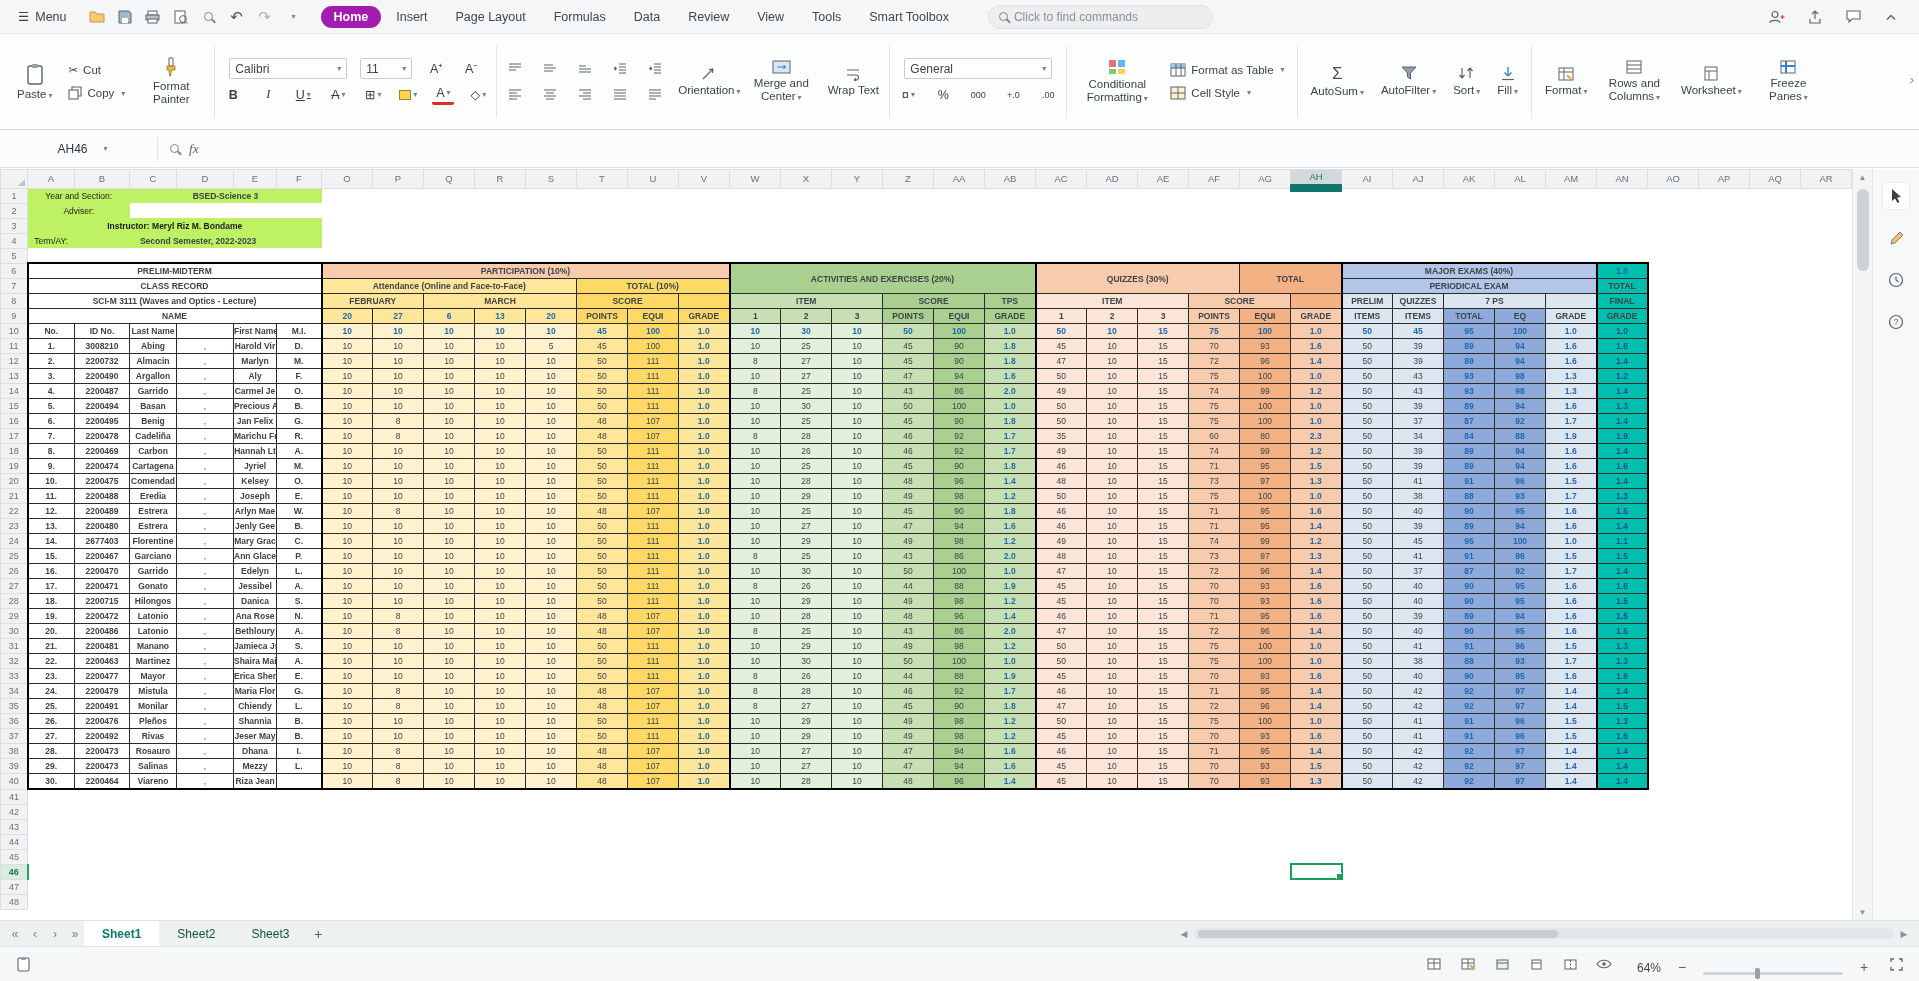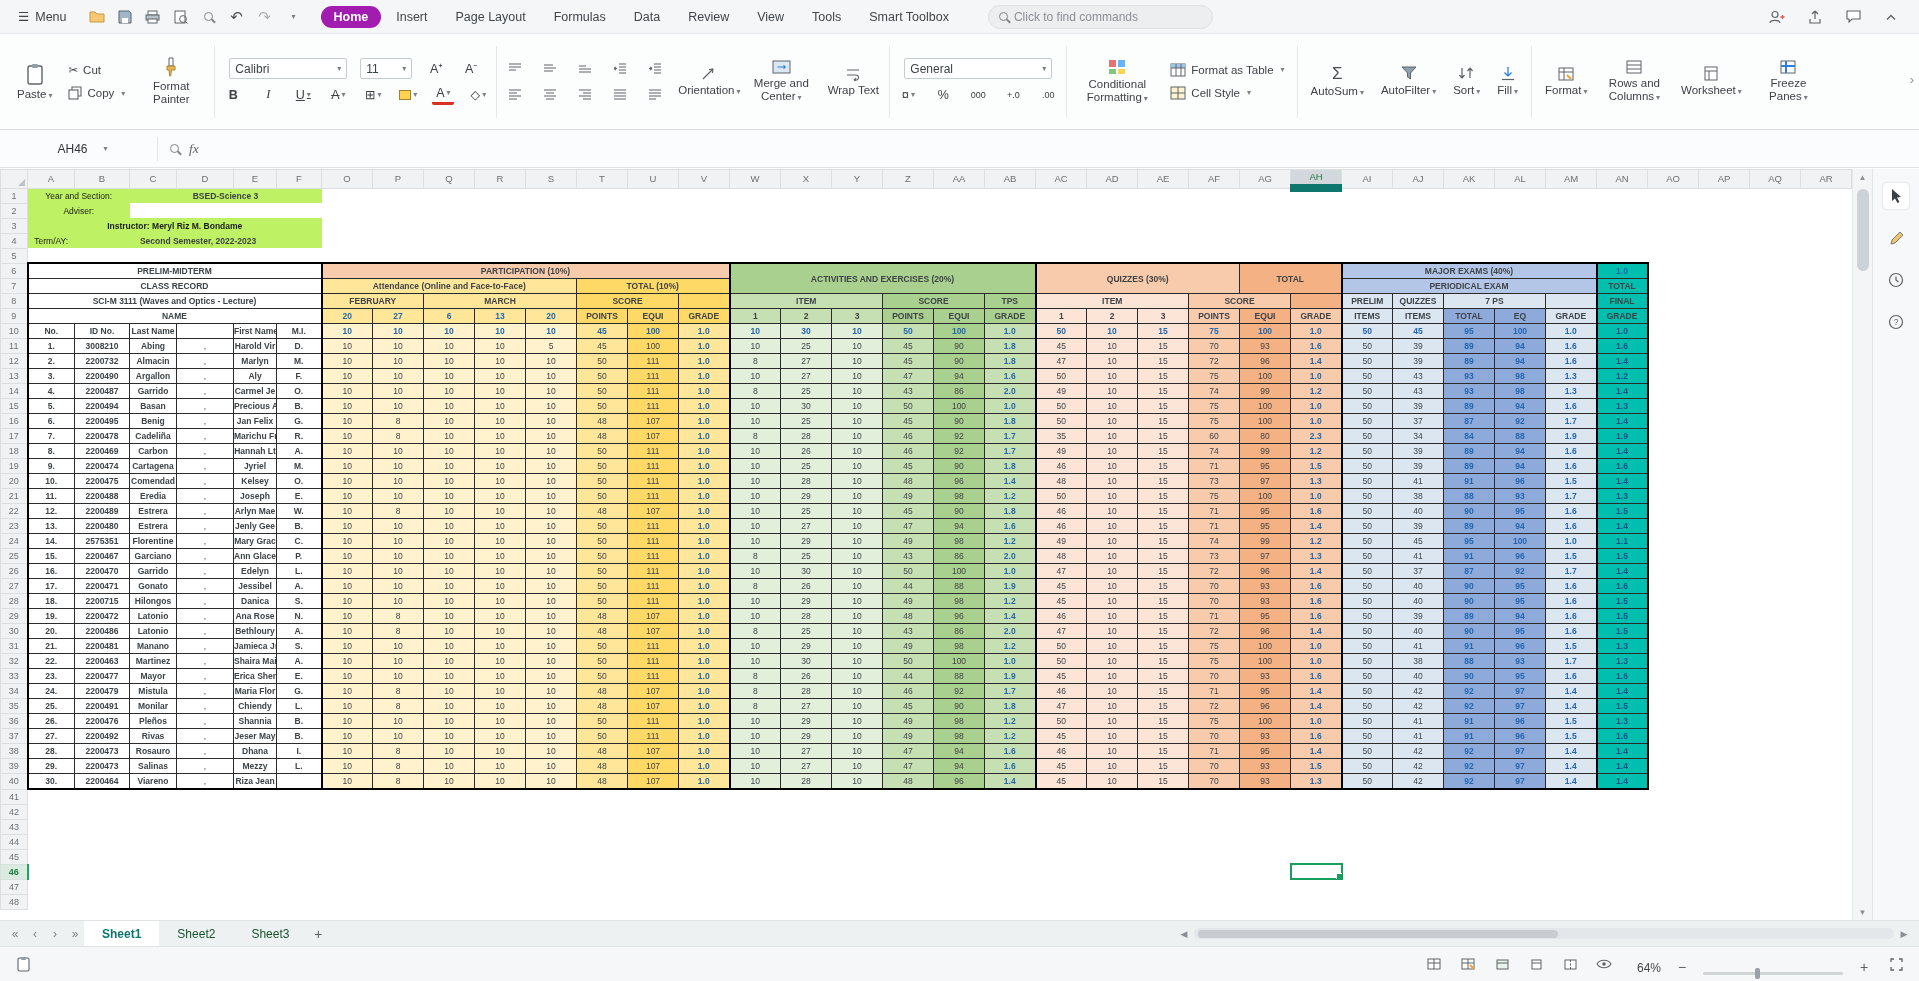--- a/index.html
+++ b/index.html
@@ -1419,21 +1419,21 @@
           <td class="xg dv blu bb tc br2">1.6</td>
           <td class="fi dv blu bb tc br2">1.4</td>
           <td></td>
           <td></td>
           <td></td>
           <td></td>
         </tr>
         <tr>
           <th class="rh">24</th>
           <td class="dv bb tc bl2">14.</td>
-          <td class="dv bb tc">2575351</td>
+          <td class="dv bb tc">2677403</td>
           <td class="nm tc">Florentine</td>
           <td class="dv tl tc">,</td>
           <td class="nm tc">Mary Grac</td>
           <td class="dv bb tc br2">C.</td>
           <td class="pi dv tc">10</td>
           <td class="pi dv tc">10</td>
           <td class="pi dv tc">10</td>
           <td class="pi dv tc">10</td>
           <td class="pi dv tc">10</td>
           <td class="pp dv tc">50</td>

